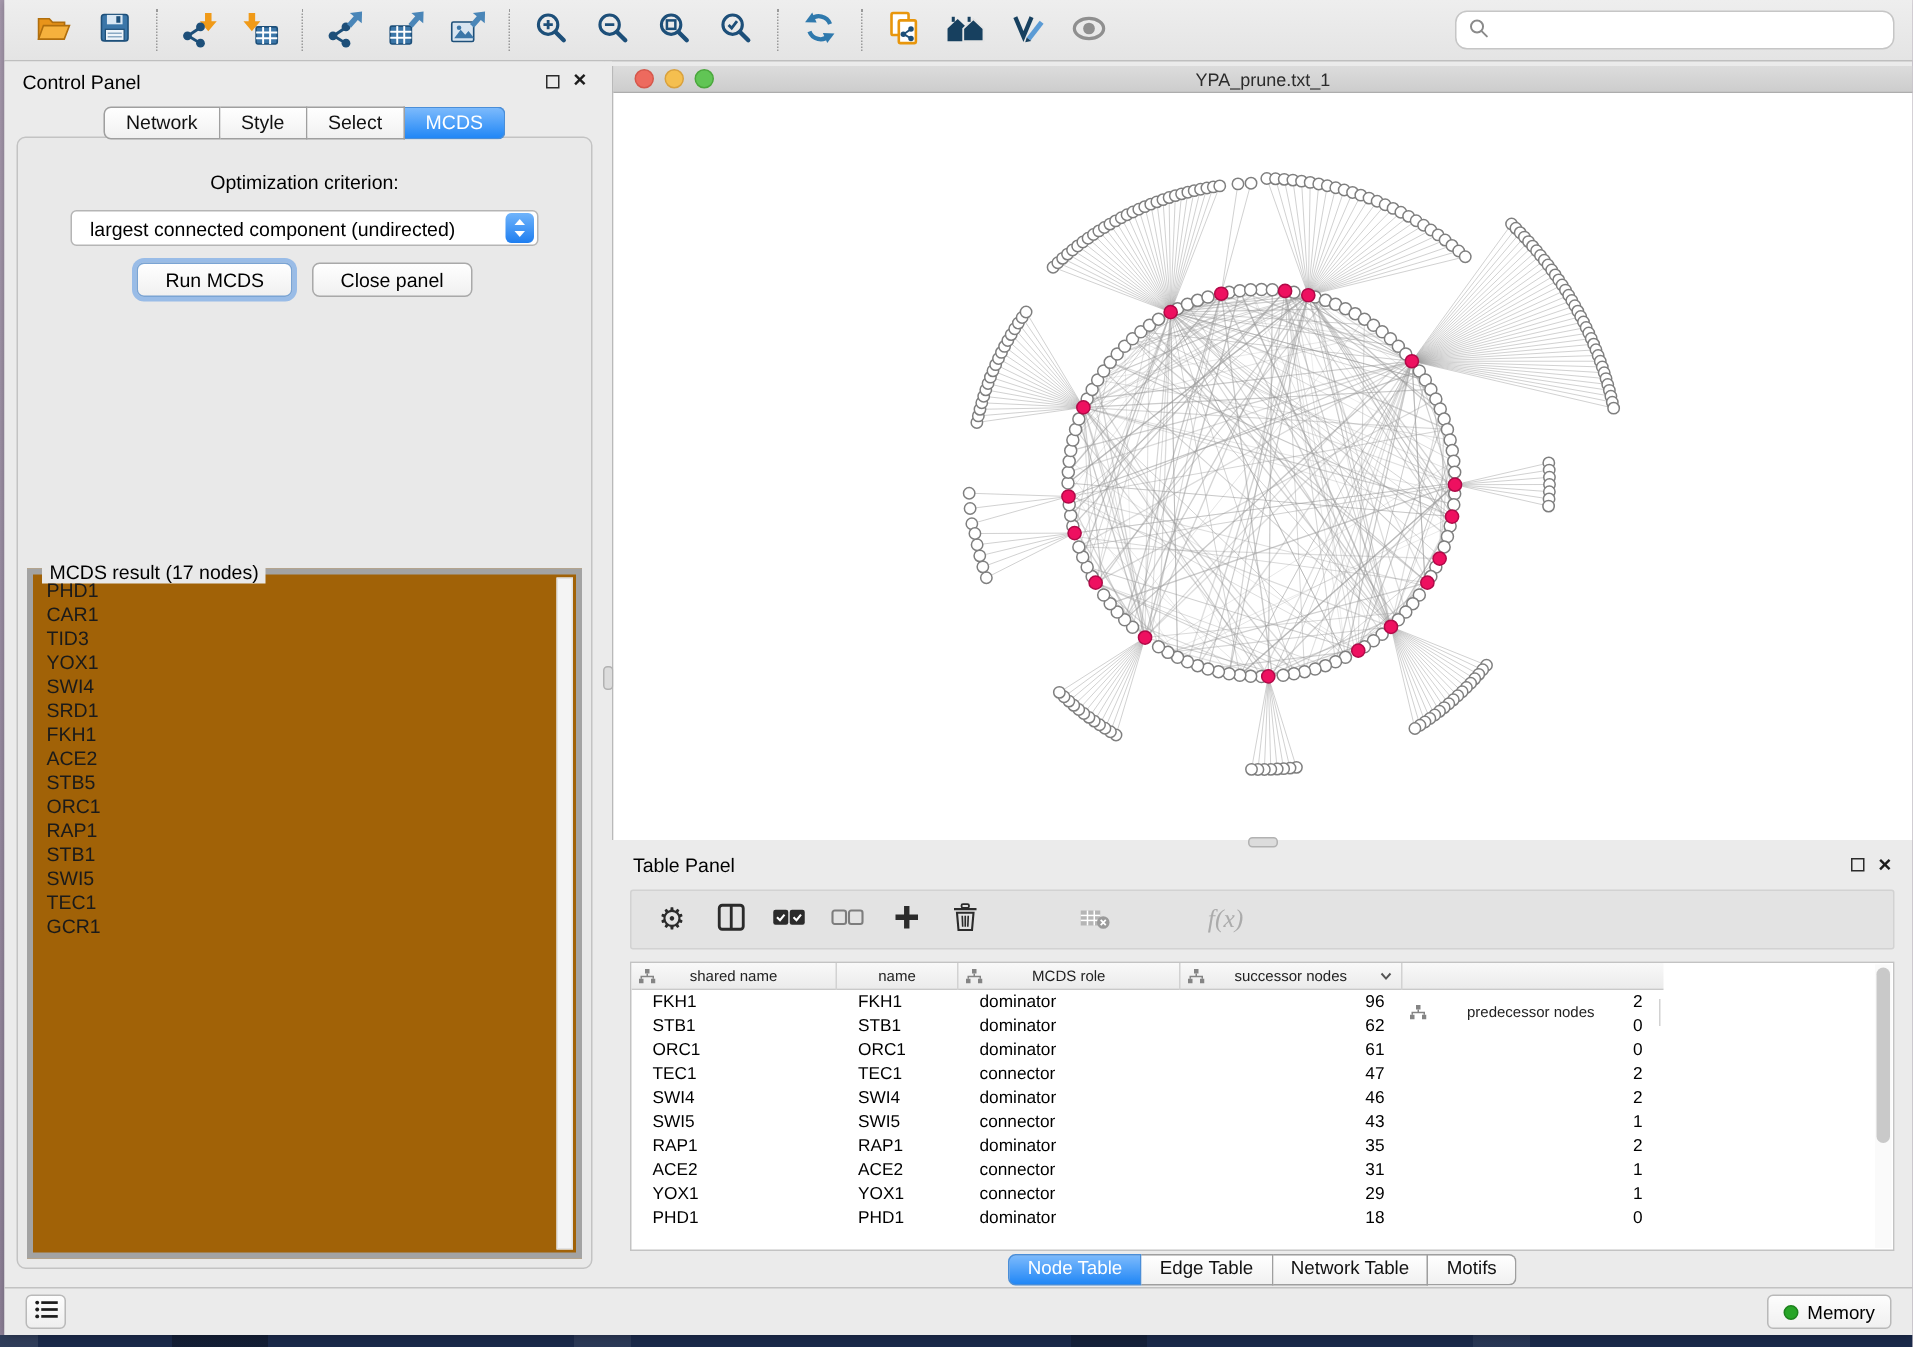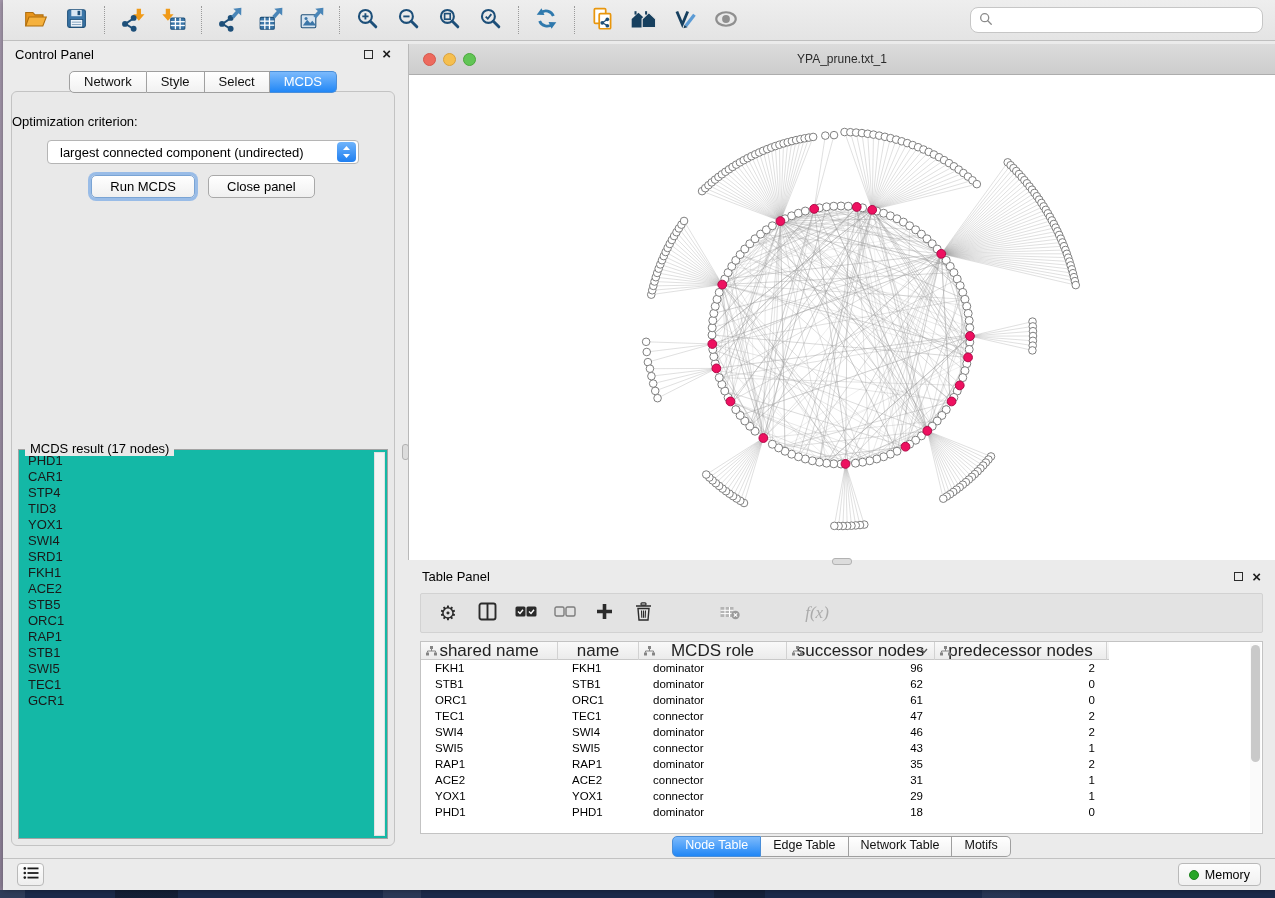--- a/index.html
+++ b/index.html
@@ -35,48 +35,48 @@
 
   .cp-body { position:relative; flex:1; margin:24px 8px 12px; background:#e9e9e9;
     border:1px solid #c3c3c3; border-radius:6px; display:flex; flex-direction:column; }
   .seg-tabs { position:absolute; top:-21px; left:50%; transform:translateX(-50%); display:flex; z-index:2; }
   .seg-tab { padding:2px 14px 3px; font-size:13px; background:linear-gradient(#ffffff,#f1f1f1);
     border:1px solid #9f9f9f; border-left:none; color:#111; white-space:nowrap; }
   .seg-tab:first-child { border-left:1px solid #9f9f9f; border-radius:5px 0 0 5px; }
   .seg-tab:last-child { border-radius:0 5px 5px 0; }
   .seg-tab.active { background:linear-gradient(#7cbafc,#2187f6); color:#fff; border-color:#4a8ed8; }
 
-  .opt-label { margin-top:22px; font-size:13px; color:#000; }
+  .opt-label { text-align:center; margin-top:22px; font-size:13px; color:#000; }
   .dropdown { width:312px; height:24px; margin:11px auto 0; background:#fff; border:1px solid #b5b5b5;
     border-radius:4px; display:flex; align-items:center; position:relative; }
   .dropdown-value { padding-left:12px; font-size:13px; color:#000; flex:1; white-space:nowrap; }
   .dropdown-stepper { width:19px; height:20px; margin-right:2px; border-radius:4px;
     background:linear-gradient(#70b4fb,#1e7ef0); display:flex; align-items:center; justify-content:center; }
   .btn-row { display:flex; justify-content:center; gap:13px; margin-top:11px; }
   .aqua-btn { height:23px; padding:0 18px; background:linear-gradient(#ffffff,#f0f0f0); border:1px solid #a9a9a9;
     border-radius:5px; font-size:13px; font-family:"Liberation Sans",sans-serif; color:#000; }
   .aqua-btn.focused { box-shadow:0 0 0 3px rgba(110,165,231,.65); border-color:#7aa4d4; }
   .cp-spacer { flex:1; }
 
-  .result-box { position:relative; margin:0 6px 6px; height:390px; background:#14b8a6; border:1px solid #a3a3a3; }
+  .result-box { position:relative; margin:0 6px 6px; height:460px; background:#a16207; border:4px solid #a3a3a3; }
   .result-legend { position:absolute; top:-9px; left:6px; background:#e9e9e9; padding:0 5px; font-size:13px; color:#000; }
   .result-list { position:absolute; inset:3px 15px 2px 2px; overflow:hidden; }
   .mcds-item { font-size:13px; line-height:16px; padding-left:7px; }
   .result-scroll { position:absolute; top:2px; right:2px; bottom:2px; width:11px; background:#f4f4f4; border:1px solid #e2e2e2; }
 
   
   .v-splitter { width:5px; flex:none; position:relative; background:#ebebeb; }
   .v-handle { position:absolute; top:403px; left:-1px; width:7px; height:16px; background:#dcdcdc;
     border:1px solid #b2b2b2; border-radius:3px; }
 
   
   .right-side { flex:1; display:flex; flex-direction:column; padding-top:3px; min-width:0; }
 
   .net-window { height:516px; flex:none; display:flex; flex-direction:column; border-left:1px solid #b9b9b9; }
-  .net-titlebar { height:31px; background:linear-gradient(#dcdcdc,#cdcdcd); border-bottom:1px solid #adadad;
+  .net-titlebar { height:18px; background:linear-gradient(#dcdcdc,#cdcdcd); border-bottom:1px solid #adadad;
     display:flex; align-items:center; padding:0 8px; position:relative; }
   .traffic { display:flex; gap:7px; margin-left:6px; }
   .light { width:13px; height:13px; border-radius:50%; }
   .light.red { background:#ed6a5e; border:1px solid #d5574b; }
   .light.yellow { background:#f5bf4f; border:1px solid #d9a13d; }
   .light.green { background:#61c555; border:1px solid #4aa73c; }
   .net-title { position:absolute; left:0; right:0; text-align:center; font-size:12px; color:#2b2b2b; }
   .net-canvas { flex:1; background:#fff; position:relative; overflow:hidden; }
   .net-canvas svg { position:absolute; inset:0; }
 
@@ -90,21 +90,21 @@
   .tp-toolbar { height:40px; margin:4px 12px 0; background:#e3e3e3; border:1px solid #d2d2d2; border-radius:2px;
     display:flex; align-items:center; padding:0 12px; gap:9px; }
   .tp-tool { width:30px; height:30px; display:flex; align-items:center; justify-content:center; color:#2b2b2b; }
   .tp-tool.disabled { color:#b0b0b0;margin-left:48px; }
   .gear-glyph { font-size:20px; line-height:20px; color:#2b2b2b; }
   .fx-glyph { font-family:"Liberation Serif",serif; font-style:italic; font-size:17px; color:#ababab; }
 
   .node-table { margin:8px 12px 0; height:193px; background:#fff; border:1px solid #c3c3c3; position:relative; overflow:hidden; }
   .nt-header { display:flex; height:18px; background:linear-gradient(#f9f9f9,#ebebeb); border-bottom:1px solid #c9c9c9; width:688px; }
   .th { position:relative; height:18px; display:flex; align-items:center; justify-content:center;
-    border-right:1px solid #d2d2d2; font-size:17px; color:#222; flex:none; }
+    border-right:1px solid #d2d2d2; font-size:10px; color:#222; flex:none; }
   .th .tree-ic { position:absolute; left:5px; top:4px; }
   .th .sort-ic { position:absolute; right:6px; top:6px; }
   .nt-body { }
   .tr { display:flex; height:16px; align-items:center; }
   .td { flex:none; font-size:11.5px; color:#000; white-space:nowrap; overflow:hidden; }
   .td.left { padding-left:14px; text-align:left; }
   .td.right { padding-right:12px; text-align:right; }
   .nt-scroll { position:absolute; top:1px; right:1px; bottom:1px; width:11px; background:#fafafa; }
   .nt-thumb { position:absolute; top:2px; left:1px; width:9px; height:62%; background:#c9c9c9; border-radius:5px; }
 
@@ -332,21 +332,20 @@
         <div class="btn-row">
           <button class="aqua-btn focused">Run MCDS</button>
           <button class="aqua-btn">Close panel</button>
         </div>
         <div class="cp-spacer"></div>
         <div class="result-box">
           <span class="result-legend">MCDS result (17 nodes)</span>
           <div class="result-list">
               <div class="mcds-item">PHD1</div>
               <div class="mcds-item">CAR1</div>
-              <div class="mcds-item">STP4</div>
               <div class="mcds-item">TID3</div>
               <div class="mcds-item">YOX1</div>
               <div class="mcds-item">SWI4</div>
               <div class="mcds-item">SRD1</div>
               <div class="mcds-item">FKH1</div>
               <div class="mcds-item">ACE2</div>
               <div class="mcds-item">STB5</div>
               <div class="mcds-item">ORC1</div>
               <div class="mcds-item">RAP1</div>
               <div class="mcds-item">STB1</div>
@@ -1195,21 +1194,21 @@
                     <rect x="0" y="6.5" width="3" height="3"></rect>
                     <rect x="8" y="6.5" width="3" height="3"></rect>
                   </g>
                   <path d="M5.5 3v2M1.5 6.5V5h8v1.5" stroke="#848484" fill="none"></path>
                 </svg>
                 <span>successor nodes</span>
                 <svg class="sort-ic" width="8" height="6" viewBox="0 0 8 6">
                   <path d="M1 1l3 3.4L7 1" stroke="#555" stroke-width="1.3" fill="none"></path>
                 </svg>
               </div>
-              <div class="th" style="width: 172px;">
+              <div class="th" style="width: 172px; margin-top: 24px;">
                 <svg class="tree-ic" width="11" height="10" viewBox="0 0 11 10">
                   <g fill="#848484">
                     <rect x="4" y="0" width="3" height="3"></rect>
                     <rect x="0" y="6.5" width="3" height="3"></rect>
                     <rect x="8" y="6.5" width="3" height="3"></rect>
                   </g>
                   <path d="M5.5 3v2M1.5 6.5V5h8v1.5" stroke="#848484" fill="none"></path>
                 </svg>
                 <span>predecessor nodes</span>
               </div>

